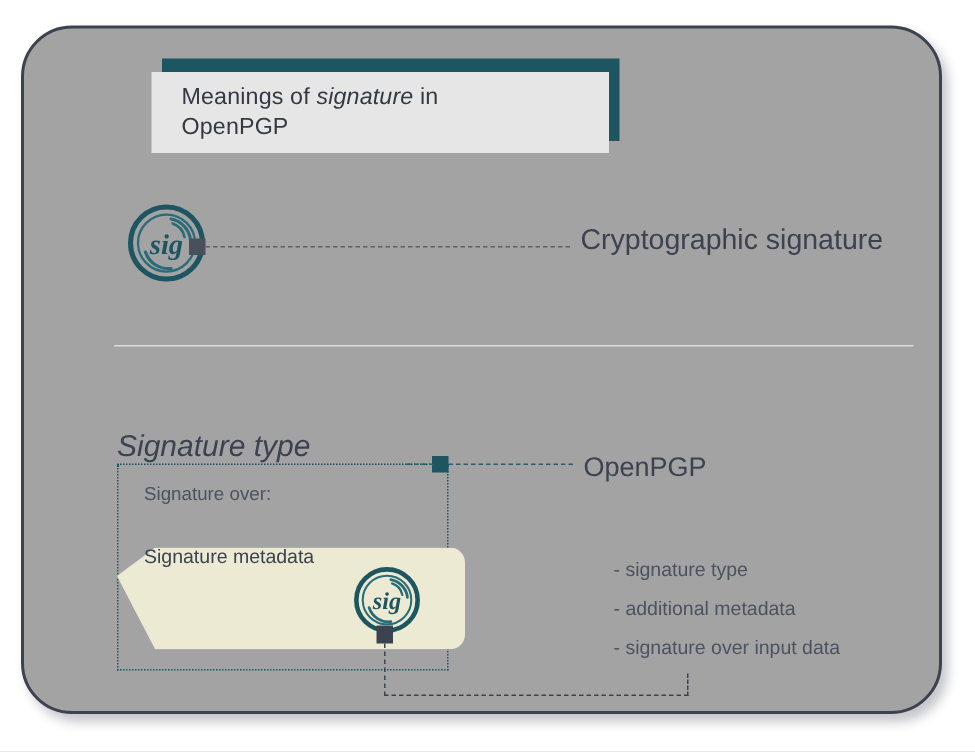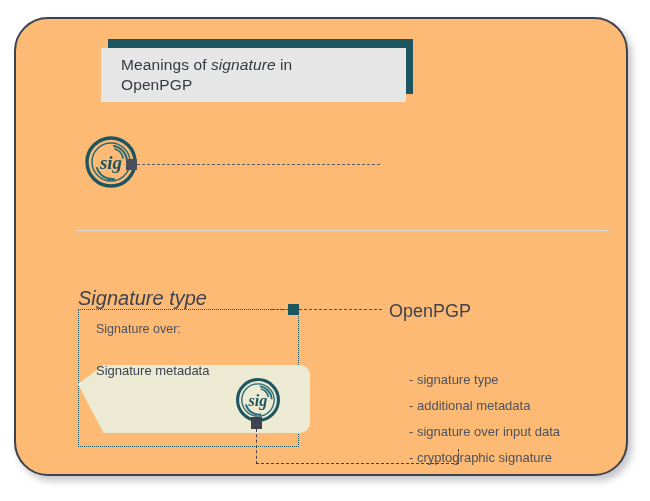--- a/index.html
+++ b/index.html
@@ -18,21 +18,21 @@
   
   #slide-frame {
     position: absolute;
     left: 14px;
     top: 17px;
     width: 614px;
     height: 459px;
     box-sizing: border-box;
     border: 2.5px solid #3c4250;
     border-radius: 34px;
-    background: #fdba74;
+    background: #a3a3a3;
     box-shadow: 4px 5px 7px rgba(60,66,80,0.30);
   }
 
   
   #title-accent {
     position: absolute;
     left: 92px;
     top: 20px;
     width: 305px;
     height: 55px;
@@ -257,20 +257,21 @@
       <circle cx="27" cy="27" r="24" fill="none" stroke="#1d5560" stroke-width="3.4"></circle>
       <circle cx="27" cy="27" r="19" fill="none" stroke="#2a6b78" stroke-width="1.5"></circle>
       <path d="M 13 33 A 16 16 0 0 0 30 44" fill="none" stroke="#2a6b78" stroke-width="2.1" stroke-linecap="round"></path>
       <path d="M 30 11 A 16 16 0 0 1 43 25" fill="none" stroke="#2a6b78" stroke-width="2.1" stroke-linecap="round"></path>
       <path d="M 31 14 A 12 12 0 0 1 39 23" fill="none" stroke="#2a6b78" stroke-width="1.7" stroke-linecap="round"></path>
       <text x="27" y="34" text-anchor="middle" font-family="'Liberation Serif','DejaVu Serif',serif" font-size="19" font-style="italic" font-weight="bold" fill="#1d5560">sig</text>
     </svg>
   </div>
   <div id="connector-sq-top"></div>
   <div id="dash-top"></div>
+  <div id="label-crypto-signature">Cryptographic signature</div>
 
   <div id="label-signature-type">Signature type</div>
   <div id="sig-type-box"></div>
   <div id="banner-shape"></div>
 
   <div id="txt-signature-over">Signature over:</div>
   <div id="txt-signature-metadata">Signature metadata</div>
 
   <div class="seal" id="seal-inner">
     <svg width="46" height="46" viewBox="0 0 54 54">
@@ -291,16 +292,15 @@
   <div id="dash-down-from-seal"></div>
   <div id="dash-bottom-h"></div>
   <div id="dash-up-to-list"></div>
 
   <div id="label-packet"><span>OpenPGP</span><br></div>
 
   <ul id="packet-list">
     <li>- signature type</li>
     <li>- additional metadata</li>
     <li>- signature over input data</li>
-    <li>- cryptographic signature</li>
   </ul>
 
 </div>
 
 </body></html>

